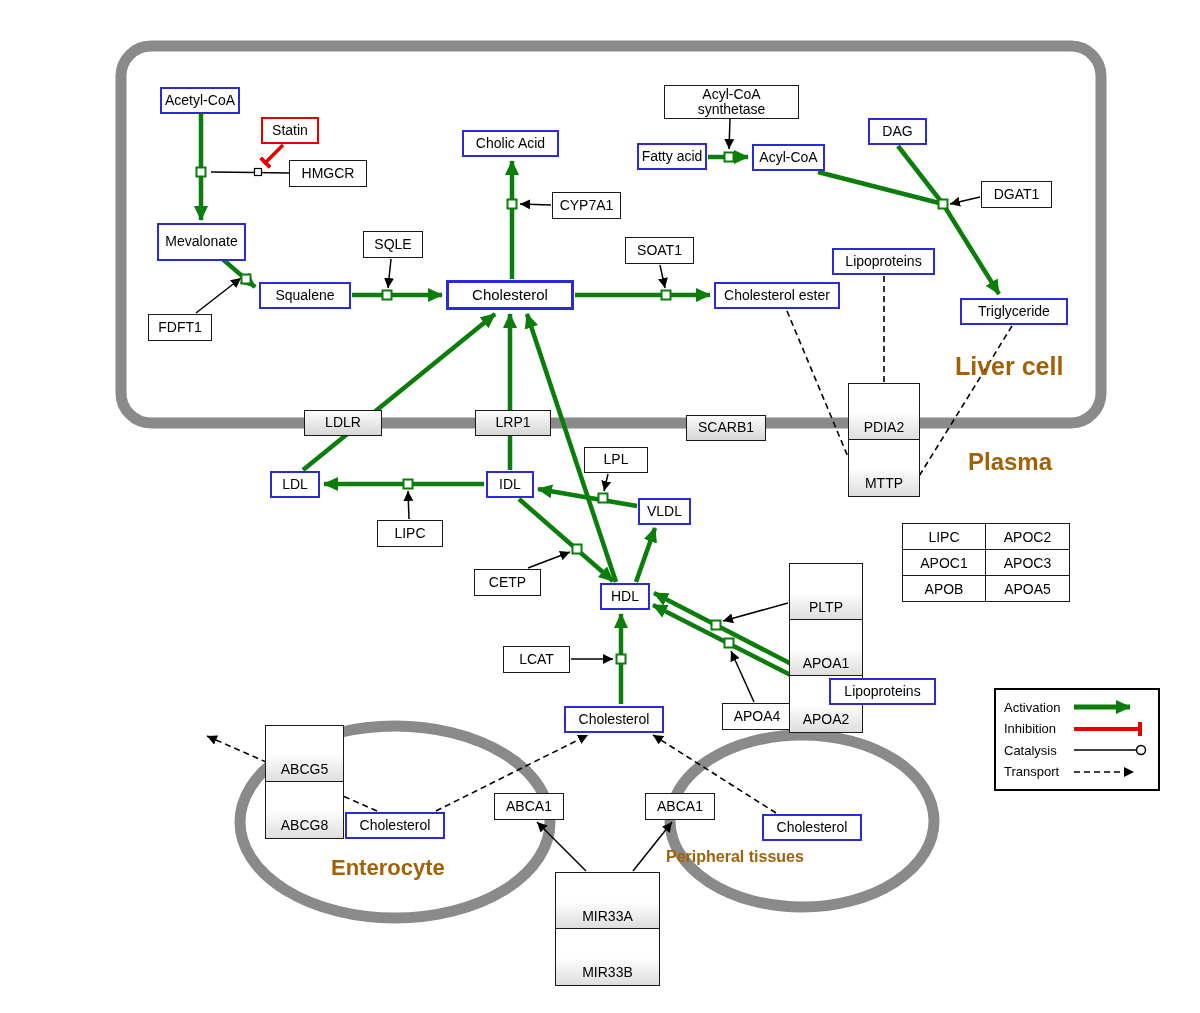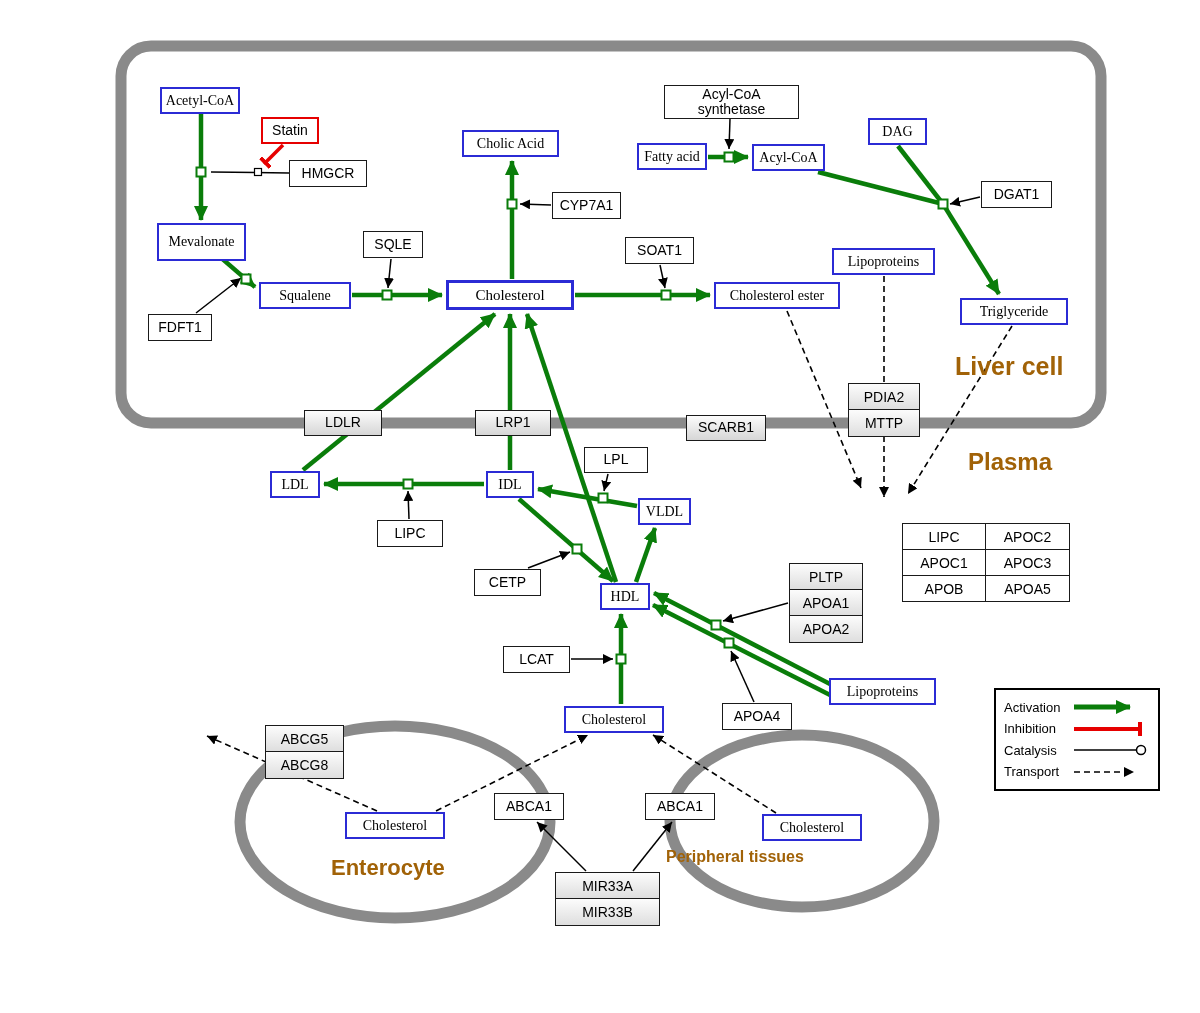--- a/index.html
+++ b/index.html
@@ -1,29 +1,29 @@
 <!DOCTYPE html>
 <html><head>
 <meta charset="utf-8">
 <style>
   html,body{margin:0;padding:0;background:#fff;}
   #stage{position:relative;width:1200px;height:1013px;background:#fff;overflow:hidden;
          font-family:"Liberation Sans",sans-serif;}
   #edges{position:absolute;left:0;top:0;}
   .node{position:absolute;box-sizing:border-box;display:flex;align-items:center;justify-content:center;
         text-align:center;background:#fff;border:1px solid #1a1a1a;font:14px/1.1 "Liberation Sans",sans-serif;color:#000;}
-  .metab{border:2px solid #2b2bd5;font-family:Liberation Serif, serif;}
+  .metab{border:2px solid #2b2bd5;}
   .metab-main{border:3px solid #2b2bd5;font-size:15px;}
   .inhibitor{border:2px solid #e60000;}
   .gray{background:linear-gradient(180deg,#fcfcfc 0%,#d6d6d6 100%);}
   .twoline{flex-direction:column;line-height:15px;}
   .stack{position:absolute;box-sizing:border-box;border:1px solid #1a1a1a;background:#fff;}
   .stack-row{height:26px;display:flex;align-items:center;justify-content:center;
              font:14px "Liberation Sans",sans-serif;box-sizing:border-box;
-             background:linear-gradient(180deg,#fcfcfc 0%,#dedede 100%);}
+             background:linear-gradient(180deg,#fcfcfc 0%,#dedede 100%);margin-top:30px;}
   .stack-row:not(:last-child){border-bottom:1px solid #1a1a1a;}
   .apo-table{position:absolute;display:grid;grid-template-columns:83px 84px;
              border-left:1px solid #1a1a1a;border-top:1px solid #1a1a1a;background:#fff;}
   .apo-cell{border-right:1px solid #1a1a1a;border-bottom:1px solid #1a1a1a;height:26px;box-sizing:border-box;
             display:flex;align-items:center;justify-content:center;font:14px "Liberation Sans",sans-serif;background:#fff;}
   .region-label{position:absolute;font-weight:bold;color:#a16207;}
   .legend{position:absolute;left:994px;top:688px;width:166px;height:103px;border:2px solid #000;background:#fff;
           box-sizing:border-box;padding:7px 8px;display:flex;flex-direction:column;justify-content:space-between;}
   .legend-row{display:flex;align-items:center;justify-content:space-between;height:20px;}
   .legend-row span{font:13px "Liberation Sans",sans-serif;color:#000;}

